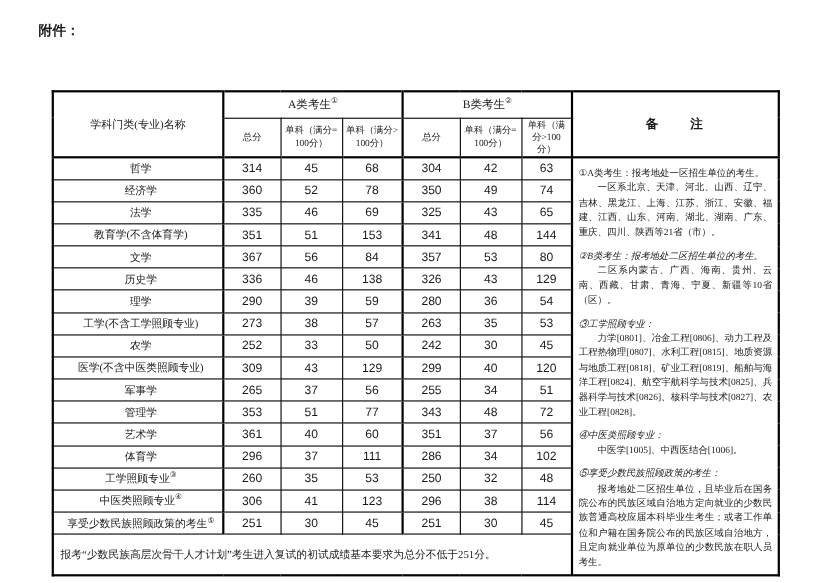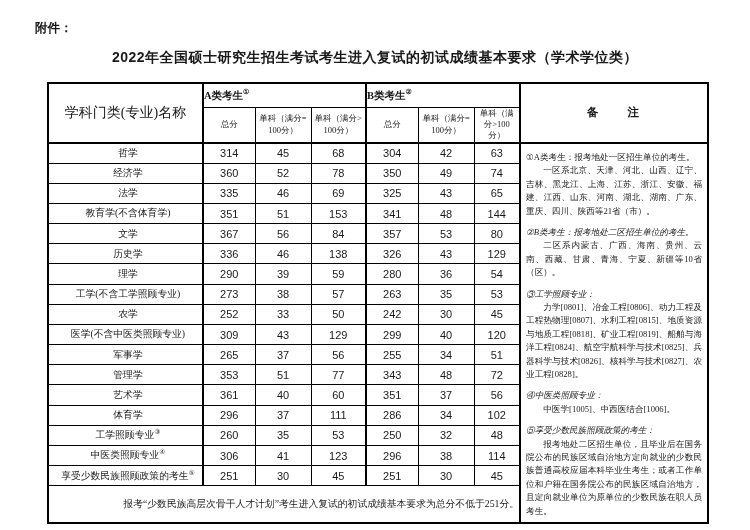--- a/index.html
+++ b/index.html
@@ -37,63 +37,62 @@
     padding: 0;
     overflow: hidden;
   }
   .thickL { border-left: 2px solid #000 !important; }
   tr.h1 { height: 24px; }
   tr.h2 { height: 30px; }
   tr.h2 th, th.subject-head, th.notes-head { border-bottom: 2px solid #000 !important; }
   tr.data-row { height: 19.6px; }
   tr.footer-row { height: 36px; }
 
-  th.subject-head { font-size: 14px; text-align: center; }
-  th.group-head { font-size: 10.5px; text-align: left; font-weight: bold; }
+  th.subject-head { font-size: 10px; text-align: center; }
+  th.group-head { font-size: 10.5px; text-align: center; }
   th.group-head sup { font-size: 7px; }
   th.sub-col-head {
     font-size: 8.5px; line-height: 1.35;
     text-align: center; vertical-align: middle;
     word-break: break-all; padding: 0 2px;
   }
   th.notes-head { font-size: 11.5px; font-weight: 600; letter-spacing: 2px; }
 
   td.subject-cell {
     font-size: 9.8px; text-align: center;
     padding-left: 5px; vertical-align: middle;
     white-space: nowrap;
   }
   td.subject-cell sup { font-size: 7px; }
   td.num-cell {
     font-size: 11px; text-align: center; vertical-align: middle;
     font-family: "Liberation Sans", "DejaVu Sans", sans-serif;
   }
   td.footer-cell {
-    font-size: 9.8px; text-align: right;
+    font-size: 9.8px; text-align: left;
     padding-left: 6px; vertical-align: middle;
   }
   td.notes-cell {
     vertical-align: top;
     padding: 7px 5px 4px 5px;
     font-size: 8.6px; line-height: 13.4px;
     text-align: justify;
     border-radius: 16px;
   }
   .note-p { margin: 0; }
   .note-p.indent { text-indent: 2em; }
   .note-p.gap { margin-top: 8px; font-style: italic; }
 </style>
 </head>
 <body>
 
 <div class="page">
 
   <div class="attachment">附件：</div>
 
-  <div class="doc-title">2022年全国硕士研究生招生考试考生进入复试的初试成绩基本要求（学术学位类）</div>
 
   <table class="score-table">
     <colgroup>
       <col style="width:155px">
         <col style="width:52px">
         <col style="width:56px">
         <col style="width:55px">
       <col style="width:52px">
         <col style="width:56px">
         <col style="width:46px">

